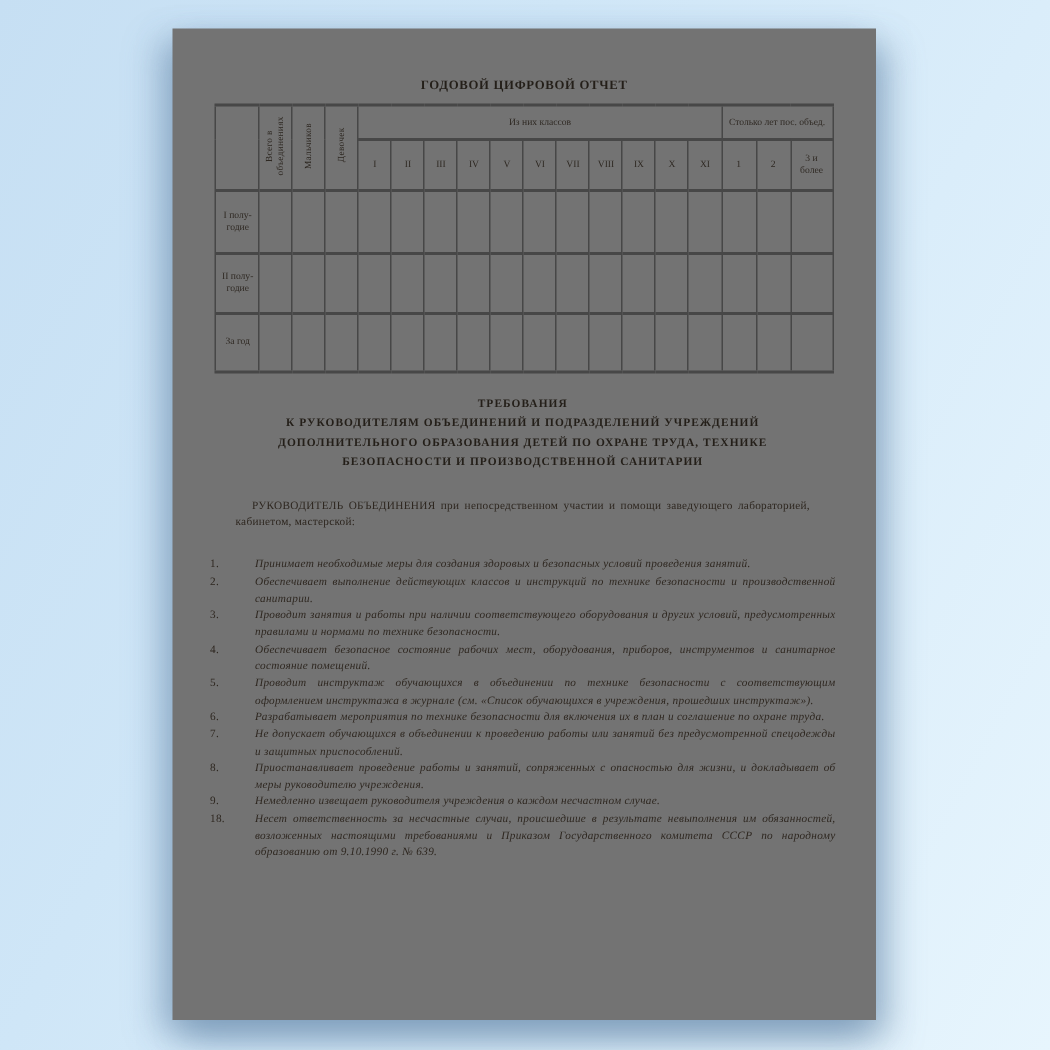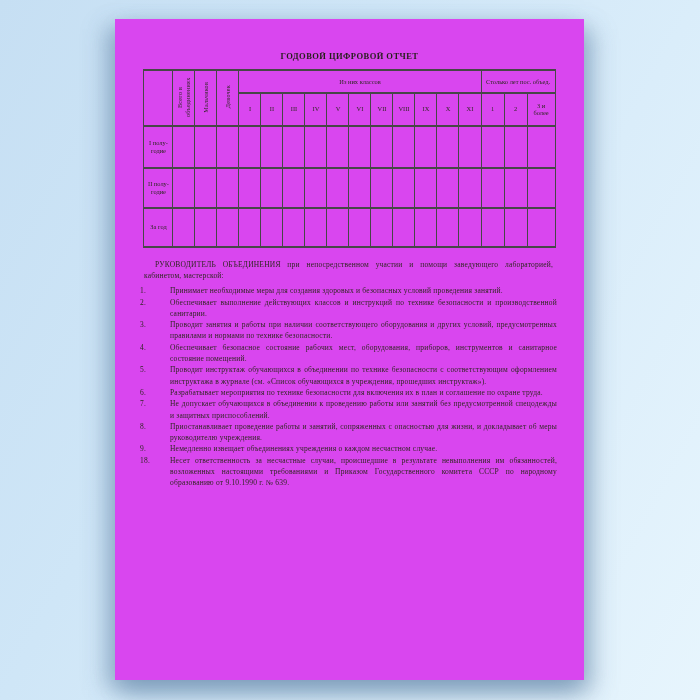--- a/index.html
+++ b/index.html
@@ -4,21 +4,21 @@
 <style>
   html,body{margin:0;padding:0;}
   body{
     width:700px;height:700px;overflow:hidden;position:relative;
     background:linear-gradient(118deg,#c6dff3 0%,#cfe6f7 35%,#daedfa 65%,#e7f5fd 100%);
     font-family:"Liberation Serif","DejaVu Serif",serif;
     -webkit-font-smoothing:antialiased;
   }
   .page{
     position:absolute;left:115px;top:19px;width:469px;height:661px;
-    background:#d946ef;
+    background:#737373;
     box-shadow:0 10px 22px rgba(104,138,172,0.55),
                -12px 8px 20px rgba(112,144,178,0.35),
                10px 12px 22px rgba(112,144,178,0.40);
   }
   .doc-title{
     margin-top:32px;text-align:center;font-weight:bold;
     font-size:8.5px;letter-spacing:0.45px;color:#241f19;
   }
   table.report{
     border-collapse:collapse;table-layout:fixed;
@@ -44,26 +44,26 @@
   td.rowlabel{font-size:6.4px;line-height:1.3;hyphens:manual;}
   .req-heading{
     margin:13px 27px 0 25px;text-align:center;font-weight:bold;
     font-size:7.6px;line-height:13px;letter-spacing:0.7px;color:#241f19;
   }
   .body-text{
     margin:11px 27px 0 25px;
     font-size:7.5px;line-height:11.3px;letter-spacing:0.2px;color:#2e2720;
   }
   p.intro{
-    margin:4px;text-align:justify;text-indent:11px;
+    margin:17px;text-align:justify;text-indent:11px;
   }
   .req-list{margin:0;}
   .req-item{display:flex;}
   .req-item .num{flex:0 0 30px;}
-  .req-item .txt{flex:1 1 auto;text-align:justify;}
+  .req-item .txt{flex:1 1 auto;text-align:justify;font-style:italic;}
 </style>
 </head>
 <body>
 
 <div class="page">
 
   <div class="doc-title">ГОДОВОЙ ЦИФРОВОЙ ОТЧЕТ</div>
 
   <table class="report">
     <colgroup>
@@ -167,20 +167,26 @@
           <td></td>
           <td></td>
           <td></td>
           <td></td>
           <td></td>
           <td></td>
         </tr>
     </tbody>
   </table>
 
+  <div class="req-heading">
+    <div>ТРЕБОВАНИЯ</div>
+    <div>К РУКОВОДИТЕЛЯМ ОБЪЕДИНЕНИЙ И ПОДРАЗДЕЛЕНИЙ УЧРЕЖДЕНИЙ</div>
+    <div>ДОПОЛНИТЕЛЬНОГО ОБРАЗОВАНИЯ ДЕТЕЙ ПО ОХРАНЕ ТРУДА, ТЕХНИКЕ</div>
+    <div>БЕЗОПАСНОСТИ И ПРОИЗВОДСТВЕННОЙ САНИТАРИИ</div>
+  </div>
 
   <div class="body-text">
     <p class="intro">РУКОВОДИТЕЛЬ ОБЪЕДИНЕНИЯ при непосредственном участии и помощи заведующего лабораторией, кабинетом, мастерской:</p>
     <div class="req-list">
       <div class="req-item">
         <span class="num">1.</span>
         <span class="txt">Принимает необходимые меры для создания здоровых и безопасных условий проведения занятий.</span>
       </div>
       <div class="req-item">
         <span class="num">2.</span>
@@ -205,21 +211,21 @@
       <div class="req-item">
         <span class="num">7.</span>
         <span class="txt">Не допускает обучающихся в объединении к проведению работы или занятий без предусмотренной спецодежды и защитных приспособлений.</span>
       </div>
       <div class="req-item">
         <span class="num">8.</span>
         <span class="txt">Приостанавливает проведение работы и занятий, сопряженных с опасностью для жизни, и докладывает об меры руководителю учреждения.</span>
       </div>
       <div class="req-item">
         <span class="num">9.</span>
-        <span class="txt">Немедленно извещает объединениях учреждения о каждом несчастном случае.</span>
+        <span class="txt">Немедленно извещает руководителя учреждения о каждом несчастном случае.</span>
       </div>
       <div class="req-item">
         <span class="num">18.</span>
         <span class="txt">Несет ответственность за несчастные случаи, происшедшие в результате невыполнения им обязанностей, возложенных настоящими требованиями и Приказом Государственного комитета СССР по народному образованию от 9.10.1990 г. № 639.</span>
       </div>
     </div>
   </div>
 
 </div>
 

